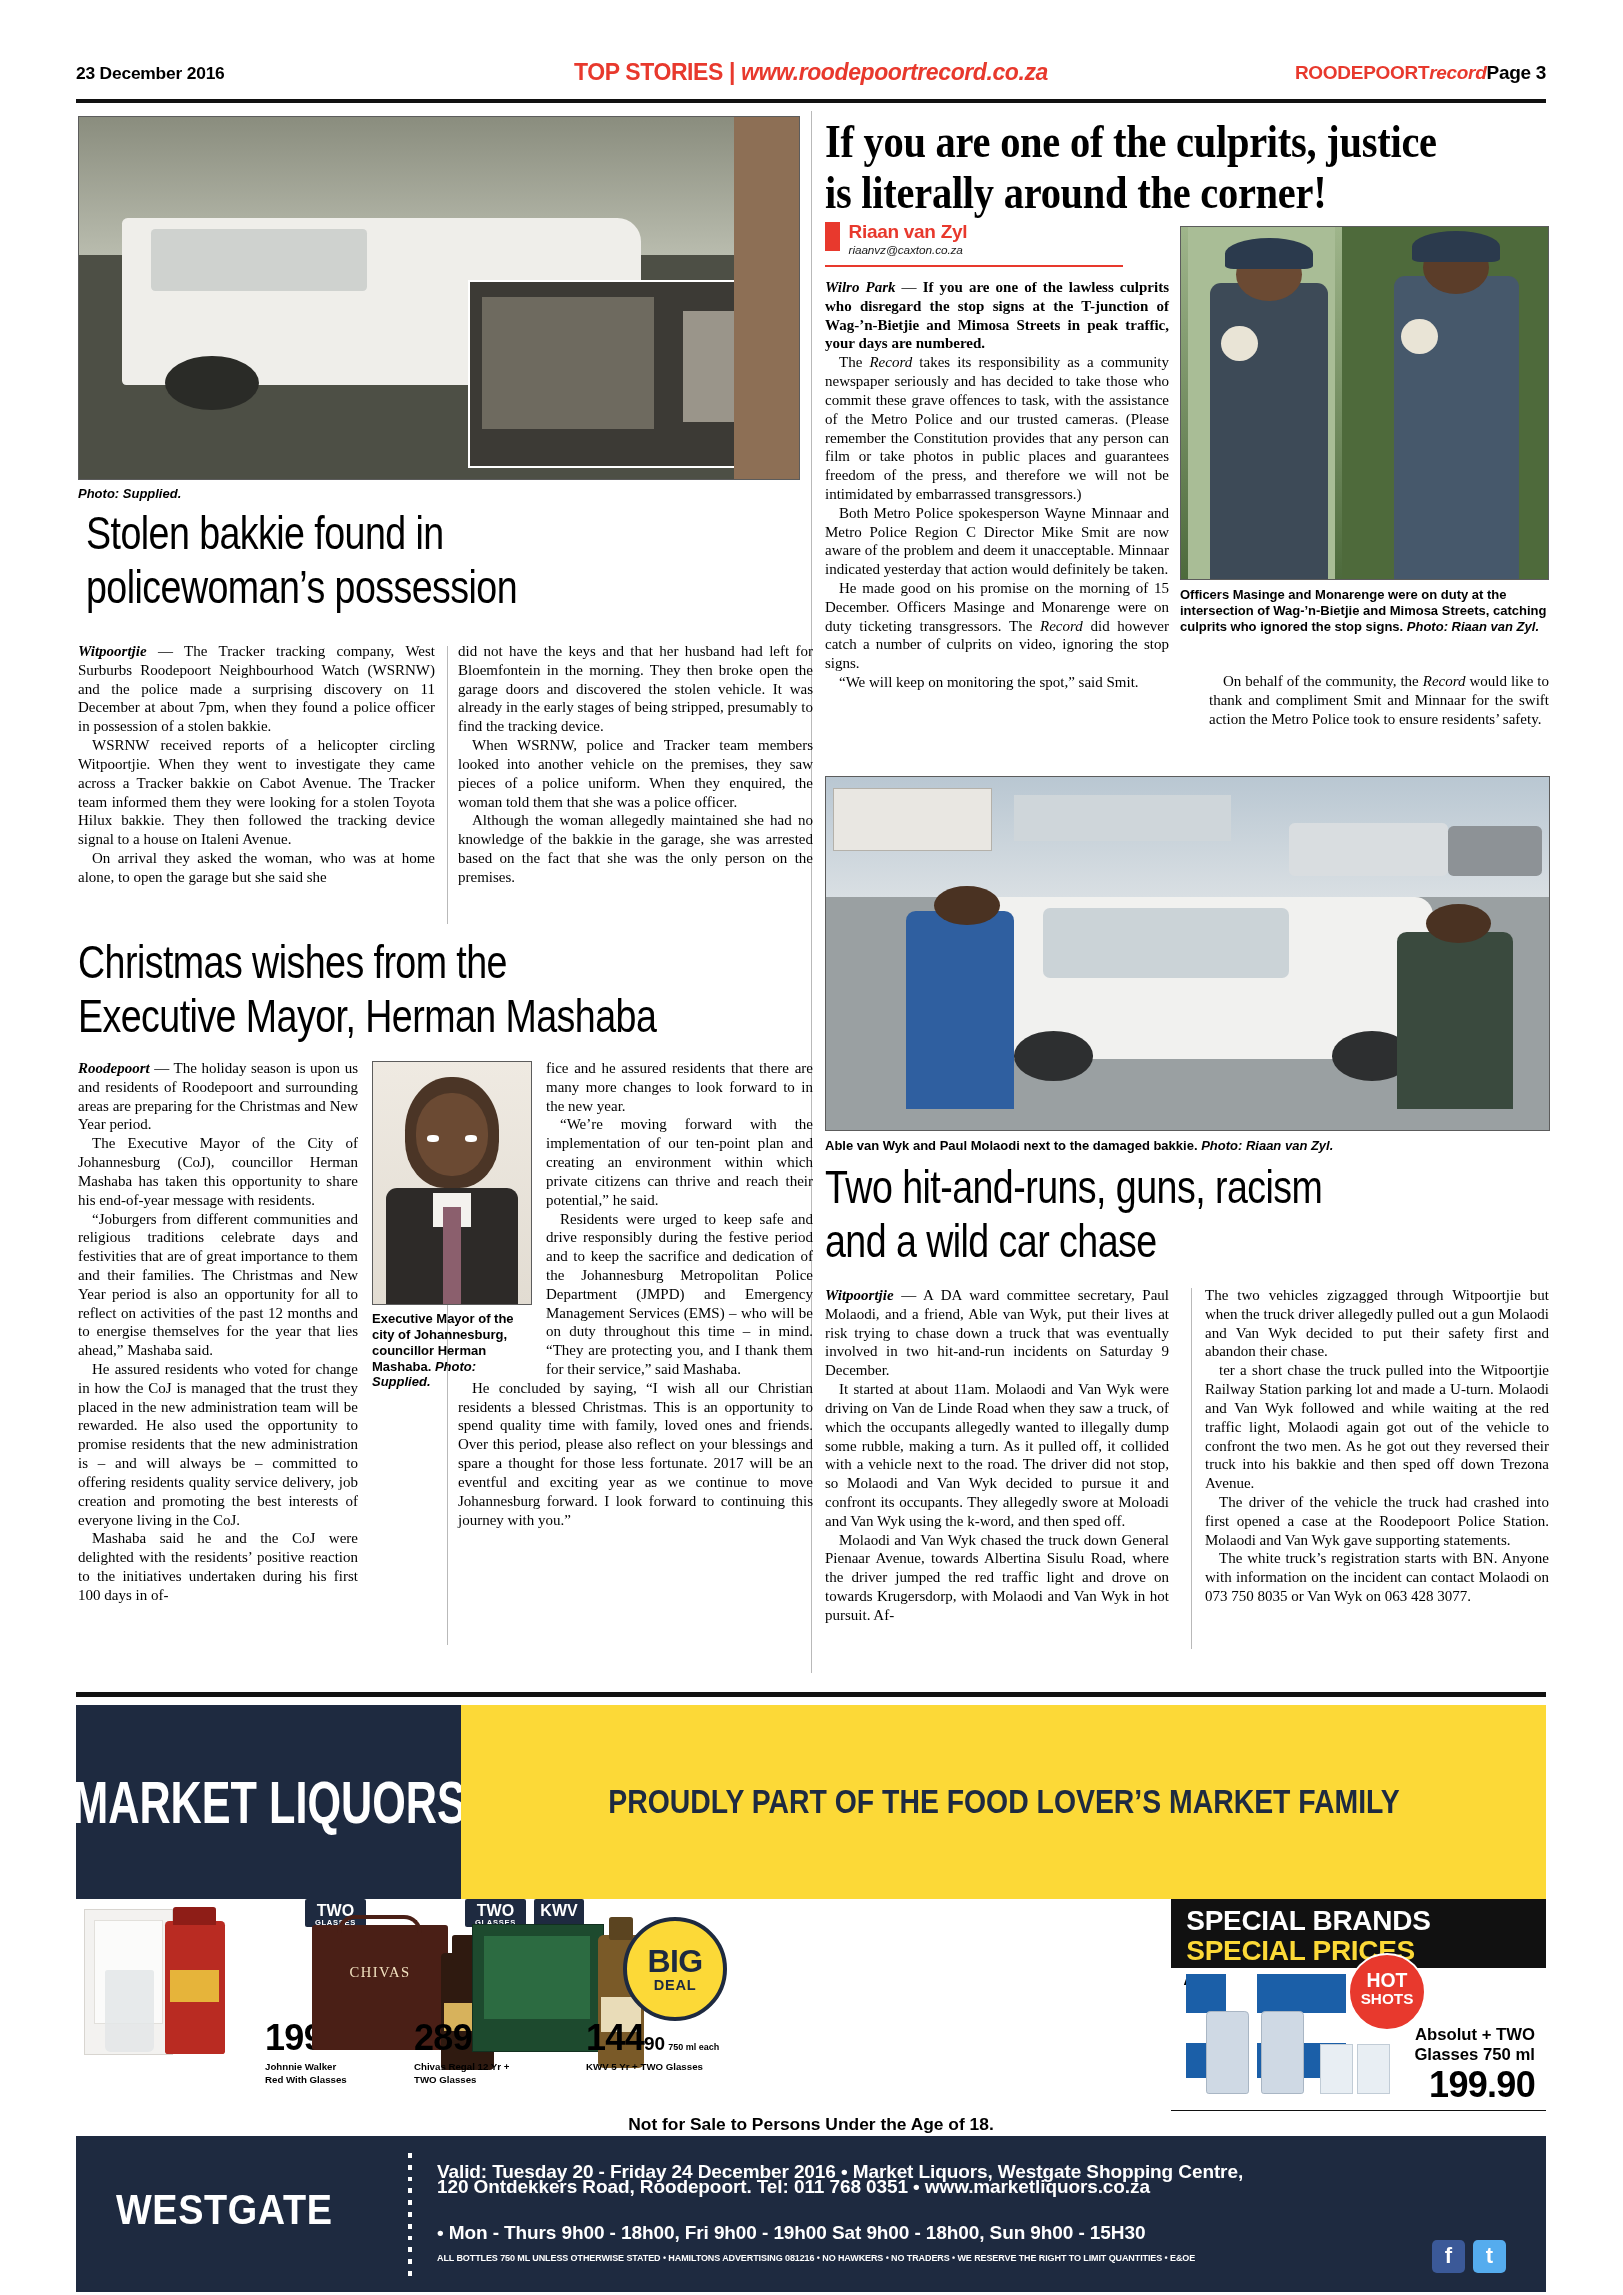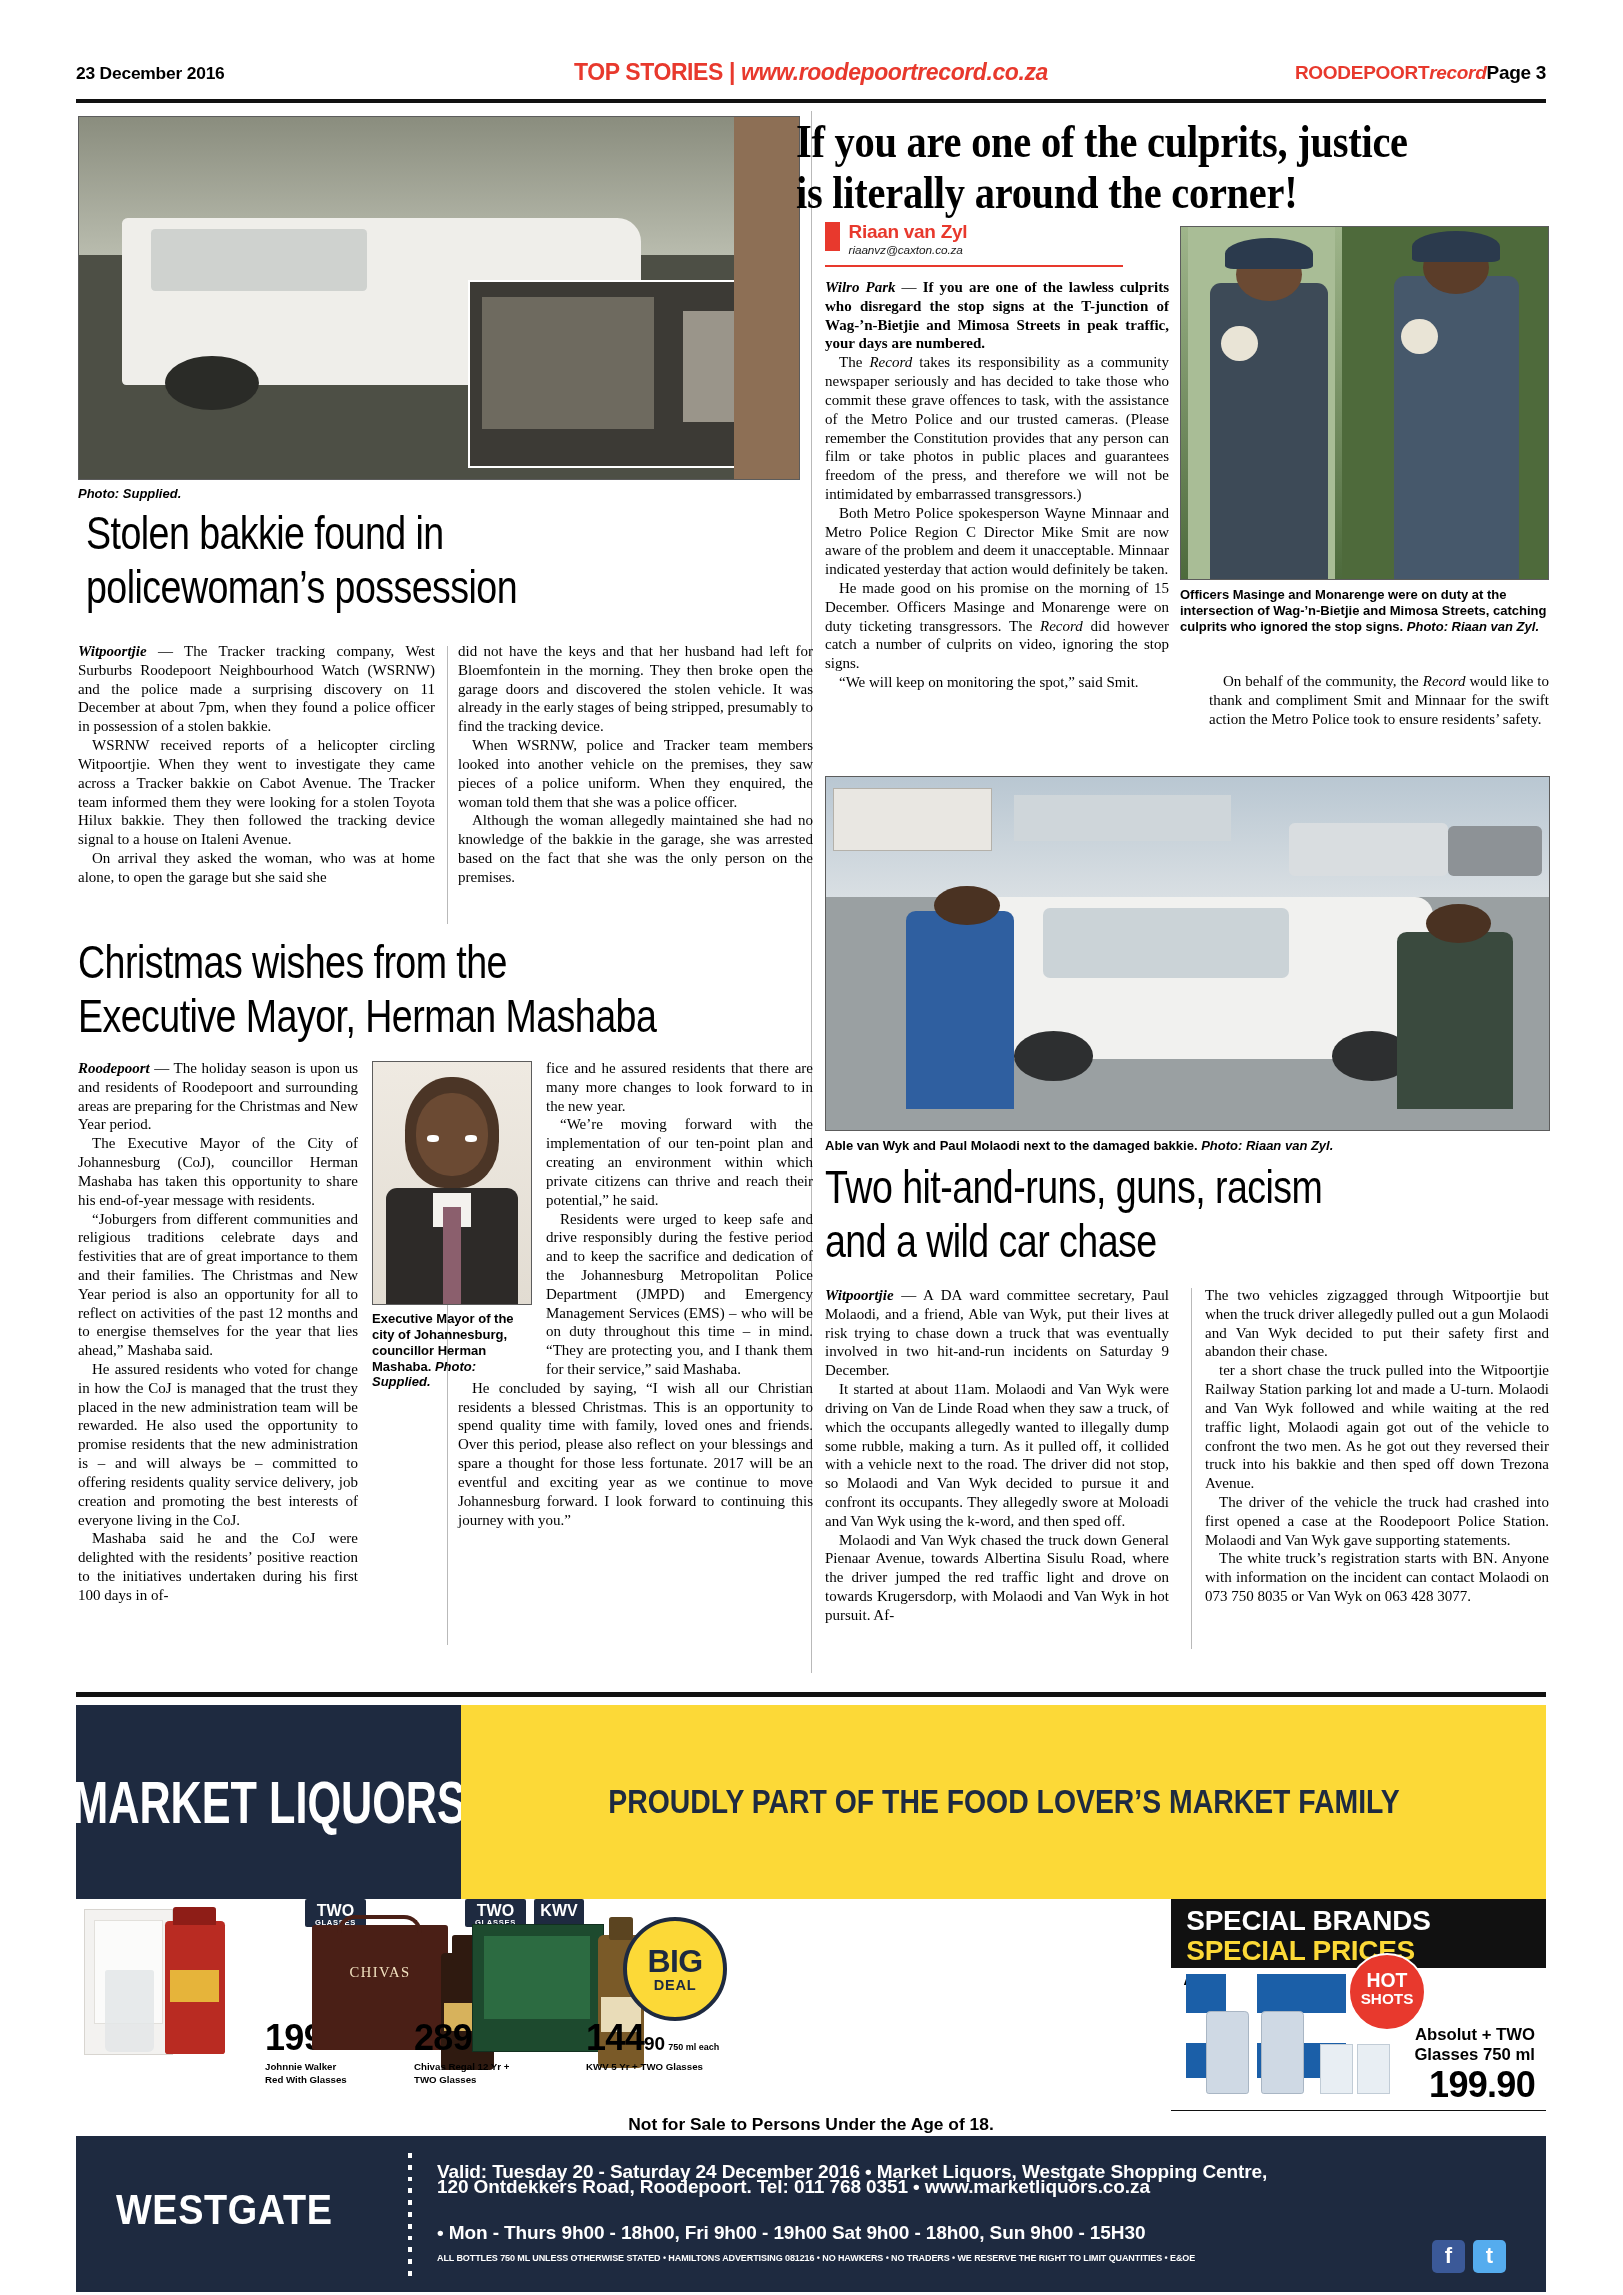--- a/index.html
+++ b/index.html
@@ -208,21 +208,21 @@
     <p>He assured residents who voted for change in how the CoJ is managed that the trust they placed in the new administration team will be rewarded. He also used the opportunity to promise residents that the new administration is – and will always be – committed to offering residents quality service delivery, job creation and promoting the best interests of everyone living in the CoJ.</p>
     <p>Mashaba said he and the CoJ were delighted with the residents’ positive reaction to the initiatives undertaken during his first 100 days in of-</p>
   </div>
   <div class="body-col" style="left:458px; top:1059px; width:355px;">
     <p style="padding-left:88px;">fice and he assured residents that there are many more changes to look forward to in the new year.</p>
     <p style="padding-left:88px;">“We’re moving forward with the implementation of our ten-point plan and creating an environment within which private citizens can thrive and reach their potential,” he said.</p>
     <p style="padding-left:88px;">Residents were urged to keep safe and drive responsibly during the festive period and to keep the sacrifice and dedication of the Johannesburg Metropolitan Police Department (JMPD) and Emergency Management Services (EMS) – who will be on duty throughout this time – in mind. “They are protecting you, and I thank them for their service,” said Mashaba.</p>
     <p>He concluded by saying, “I wish all our Christian residents a blessed Christmas. This is an opportunity to spend quality time with family, loved ones and friends. Over this period, please also reflect on your blessings and spare a thought for those less fortunate. 2017 will be an eventful and exciting year as we continue to move Johannesburg forward. I look forward to continuing this journey with you.”</p>
   </div>
 
-  <div style="position:absolute; left:796px; top:117px; width:725px;">
+  <div style="position:absolute; left:825px; top:117px; width:725px;">
     <div class="hl-serif"><span>If you are one of the culprits, justice</span></div>
     <div class="hl-serif" style="margin-top:1.4px;"><span>is literally around the corner!</span></div>
   </div>
 
   <div class="byline" style="left:825px; top:221px; width:305px; height:50px;">
     <div class="swatch"></div>
     <div class="nm">Riaan van Zyl</div>
     <div class="em">riaanvz@caxton.co.za</div>
     <div class="ln"></div>
   </div>
@@ -391,21 +391,21 @@
           <div class="amt">199.90</div>
         </div>
       </div>
     </div>
 
     <div class="notfor">Not for Sale to Persons Under the Age of 18.</div>
 
     <div class="footer">
       <div class="ft-west">WESTGATE</div>
       <div class="ft-dots"></div>
-      <div class="ft-l" style="top:25px;">Valid: Tuesday 20 - Saturday 24 December 2016 • Market Liquors, Westgate Shopping Centre,</div>
+      <div class="ft-l" style="top:25px;">Valid: Tuesday 20 - Friday 24 December 2016 • Market Liquors, Westgate Shopping Centre,</div>
       <div class="ft-l" style="top:40px;">120 Ontdekkers Road, Roodepoort. Tel: 011 768 0351 • www.marketliquors.co.za</div>
       <div class="ft-l" style="top:86px;">• Mon - Thurs 9h00 - 18h00, Fri 9h00 - 19h00 Sat 9h00 - 18h00, Sun 9h00 - 15H30</div>
       <div class="ft-fine">ALL BOTTLES 750 ML UNLESS OTHERWISE STATED • HAMILTONS ADVERTISING 081216 • NO HAWKERS • NO TRADERS • WE RESERVE THE RIGHT TO LIMIT QUANTITIES • E&amp;OE</div>
       <div class="soc fb">f</div>
       <div class="soc tw">t</div>
     </div>
   </div>
 
 </div>
 

